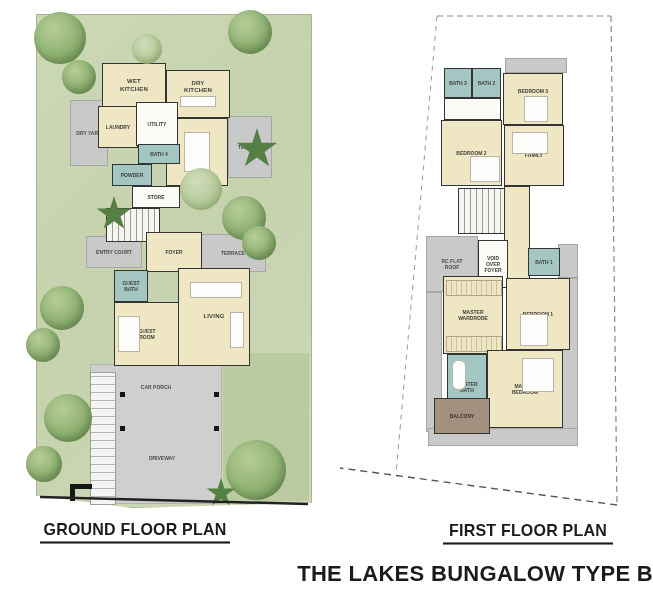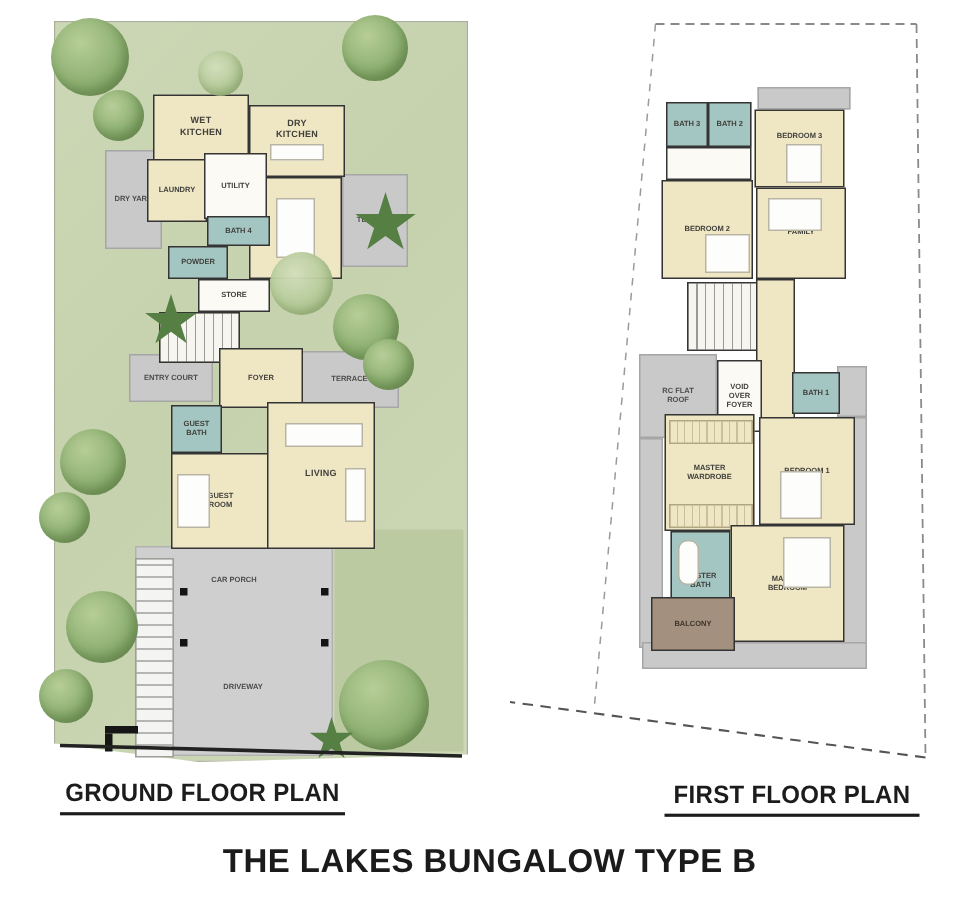--- a/index.html
+++ b/index.html
@@ -36,21 +36,21 @@
         background:radial-gradient(circle at 38% 32%,#b7cd98 0%,#8fb273 55%,#74985b 100%);
         box-shadow:inset -3px -4px 7px rgba(70,100,48,.45);}
   .tree.light{background:radial-gradient(circle at 40% 35%,#d3dfbd 0%,#b3c996 60%,#9cb87e 100%);
         box-shadow:inset -2px -3px 6px rgba(90,115,60,.35);opacity:.95;}
   .palm{position:absolute;background:#567f43;
         clip-path:polygon(50% 0,61% 35%,98% 35%,68% 57%,79% 91%,50% 70%,21% 91%,32% 57%,2% 35%,39% 35%);}
   
   .caption{position:absolute;font-weight:bold;color:#1c1c1c;text-align:center;
            border-bottom:2.5px solid #1c1c1c;padding-bottom:2px;font-size:16px;letter-spacing:.2px;
            transform:scaleY(1.05);}
-  .main-title{position:absolute;left:0;right:0;top:561px;text-align:center;font-weight:bold;
+  .main-title{position:absolute;left:0;right:0;top:561px;text-align:right;font-weight:bold;
               font-size:22px;color:#1b1b1b;letter-spacing:.3px;}
   svg.overlay{position:absolute;left:0;top:0;pointer-events:none;}
 </style>
 </head>
 <body>
 
 <div class="stage">
 
   <div class="lawn">
     <div class="lawn-strip" style="left:186px;top:338px;"></div>

